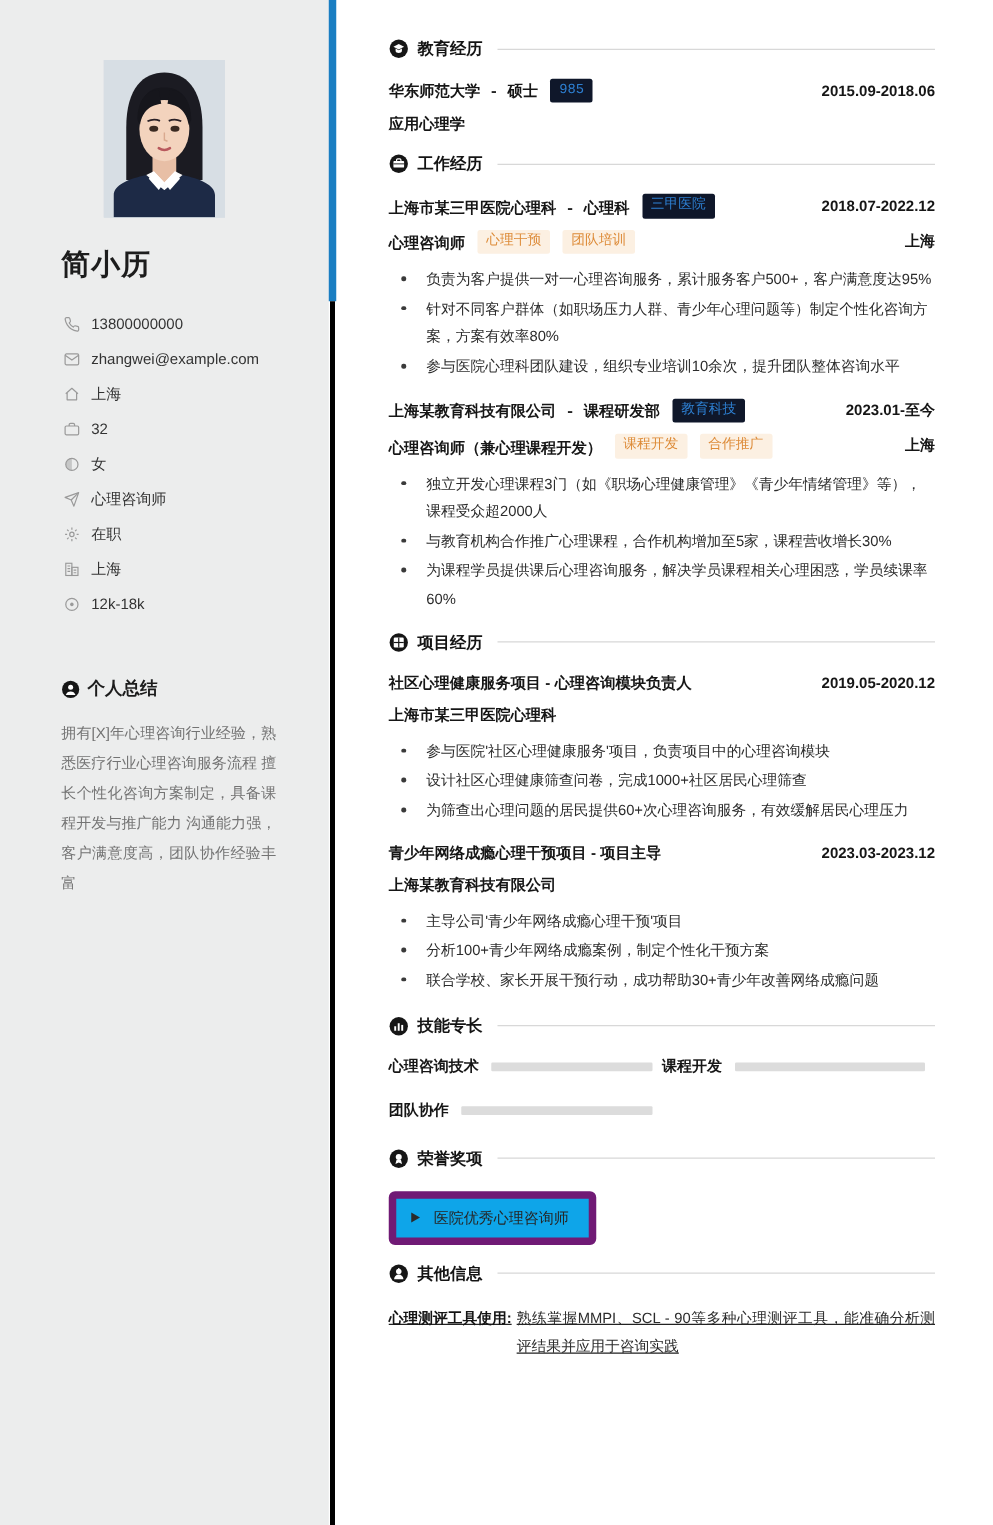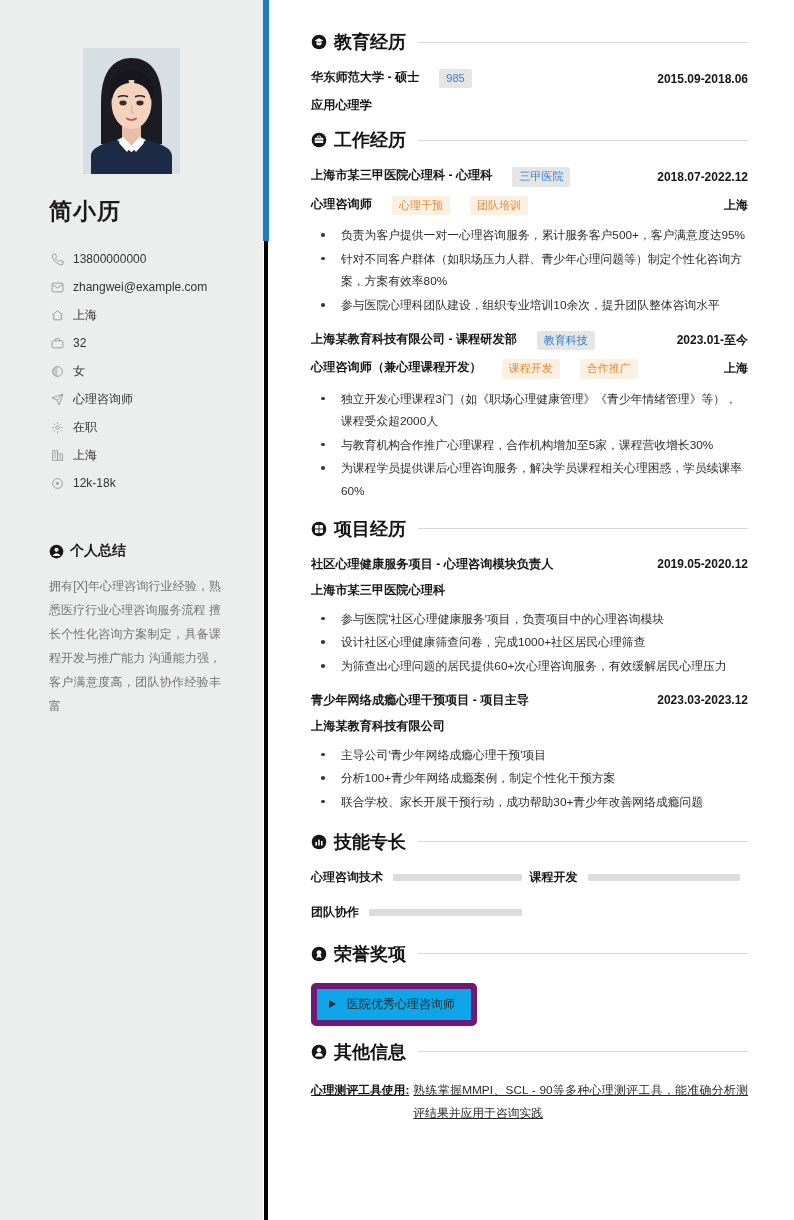--- a/index.html
+++ b/index.html
@@ -122,21 +122,21 @@
     display: flex;
     align-items: center;
     margin-bottom: 15px;
   }
   .sec-icon {
     width: 16px; height: 16px;
     flex: 0 0 16px;
     margin-right: 7px;
   }
   .sec-title {
-    font-size: 18px;
+    font-size: 13px;
     font-weight: 700;
     color: #141414;
     white-space: nowrap;
   }
   .sec-rule {
     flex: 1;
     height: 1px;
     background: #d8d8d8;
     margin-left: 12px;
   }
@@ -144,23 +144,24 @@
   .entry { margin-bottom: 14px; }
 
   .entry-row {
     display: flex;
     align-items: center;
     justify-content: space-between;
     margin-bottom: 9px;
   }
   .entry-left {
     display: flex;
-    align-items: flex-start;
+    align-items: flex-end;
     flex-wrap: wrap;
-    gap: 10px;
+    gap: 0px;
+    font-family: Liberation Mono, monospace;
   }
   .entry-title {
     font-size: 12.2px;
     font-weight: 700;
     color: #161616;
   }
   .entry-sub {
     font-size: 12.2px;
     font-weight: 700;
     color: #161616;
@@ -175,21 +176,21 @@
 
   .tag {
     display: inline-block;
     font-size: 11px;
     padding: 2px 7px;
     margin-left: 10px;
     border-radius: 2px;
     line-height: 1.4;
     white-space: nowrap;
   }
-  .tag-blue { background: #e5e5e5; color: #2d7fd1; }
+  .tag-blue { background: #0f172a; color: #2d7fd1; }
   .tag-orange { background: #fcf0e2; color: #dd8b38; }
 
   .entry-major {
     font-size: 12.2px;
     font-weight: 700;
     color: #161616;
     margin-bottom: 9px;
   }
 
   .bullets { list-style: none; margin: 0 0 0 2px; padding: 0; }

